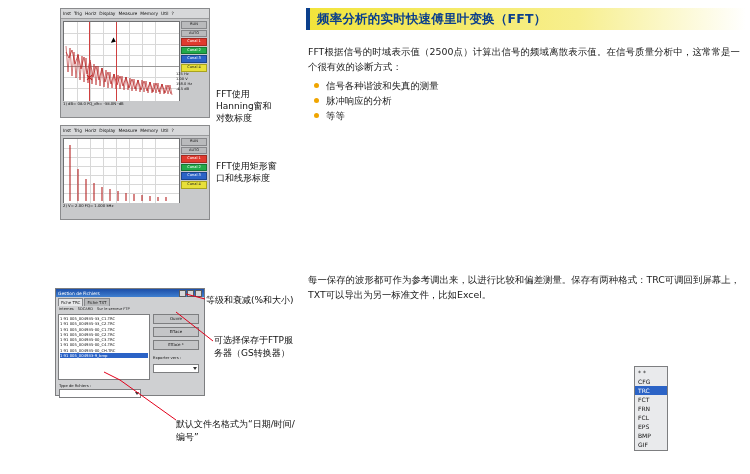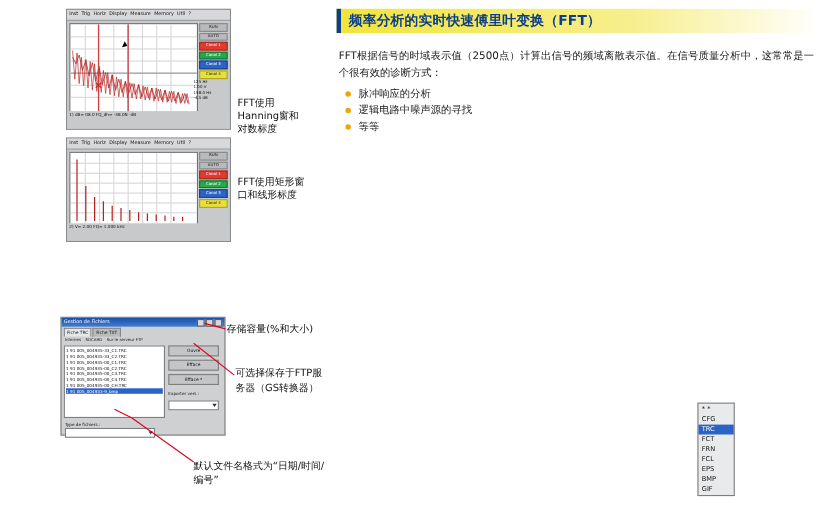--- a/index.html
+++ b/index.html
@@ -342,21 +342,21 @@
       </div>
       <div class="fd-footer">
         <span>Type de fichiers :</span>
         <div class="combo2">
           <span></span>
           <span class="fd-caret"></span>
         </div>
       </div>
     </div>
 
-    <div class="ann ann-cap">存储容量(%和大小)</div>
+    <div class="ann ann-cap">等级和衰减(%和大小)</div>
     <div class="ann ann-ftp">可选择保存于FTP服务器（GS转换器）</div>
     <div class="ann ann-default">默认文件名格式为“日期/时间/编号”</div>
 
     <svg width="300" height="474" style="position:absolute;left:0;top:0;pointer-events:none">
       <line x1="205" y1="299" x2="186" y2="294" stroke="#e2001a" stroke-width="1"></line>
       <line x1="213" y1="341" x2="176" y2="312" stroke="#e2001a" stroke-width="1"></line>
       <line x1="176" y1="420" x2="120" y2="380" stroke="#e2001a" stroke-width="1"></line>
       <line x1="120" y1="380" x2="104" y2="372" stroke="#e2001a" stroke-width="1"></line>
     </svg>
   </div>
@@ -364,27 +364,28 @@
   <div class="right-col">
 
     <div class="sect-head h1">
       <div class="bar"></div>
       <h2>频率分析的实时快速傅里叶变换（FFT）</h2>
     </div>
 
     <div class="para p1">FFT根据信号的时域表示值（2500点）计算出信号的频域离散表示值。在信号质量分析中，这常常是一个很有效的诊断方式：</div>
 
     <ul class="bullets">
+      <li>信号各种谐波和失真的测量</li>
       <li>脉冲响应的分析</li>
-      <li>逻辑电路中噪声源的寻找</li>
       <li>等等</li>
     </ul>
 
 
 
+    <div class="para p3">每一保存的波形都可作为参考调出来，以进行比较和偏差测量。保存有两种格式：TRC可调回到屏幕上，TXT可以导出为另一标准文件，比如Excel。</div>
 
     <div class="fmt">
       <div>* *</div>
       <div>CFG</div>
       <div class="sel">TRC</div>
       <div>FCT</div>
       <div>FRN</div>
       <div>FCL</div>
       <div>EPS</div>
       <div>BMP</div>

